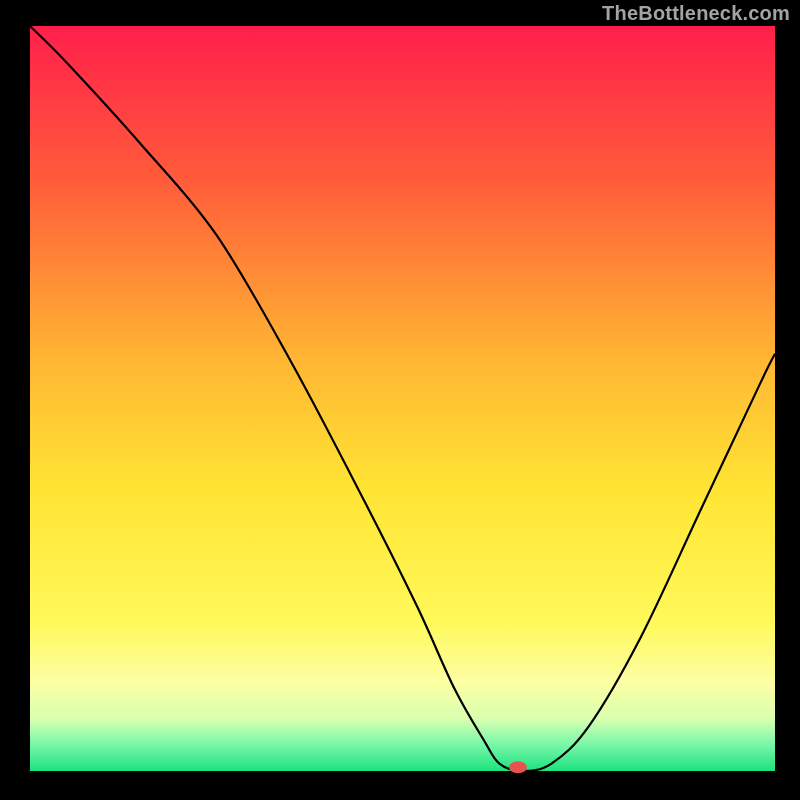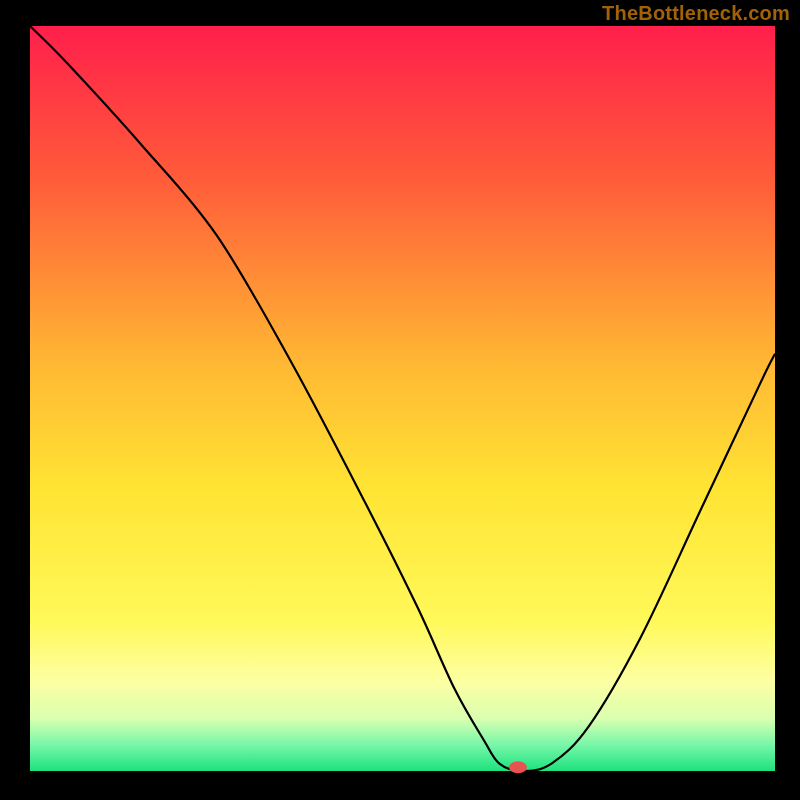--- a/index.html
+++ b/index.html
@@ -13,21 +13,21 @@
   }
   .stage {
     position: relative;
     width: 800px;
     height: 800px;
   }
   .watermark {
     position: absolute;
     top: 2px;
     right: 10px;
-    color: #a16207;
+    color: #a3a3a3;
     font-size: 20px;
     font-weight: 600;
     letter-spacing: 0.2px;
     user-select: none;
   }
   svg {
     position: absolute;
     top: 0;
     left: 0;
   }

